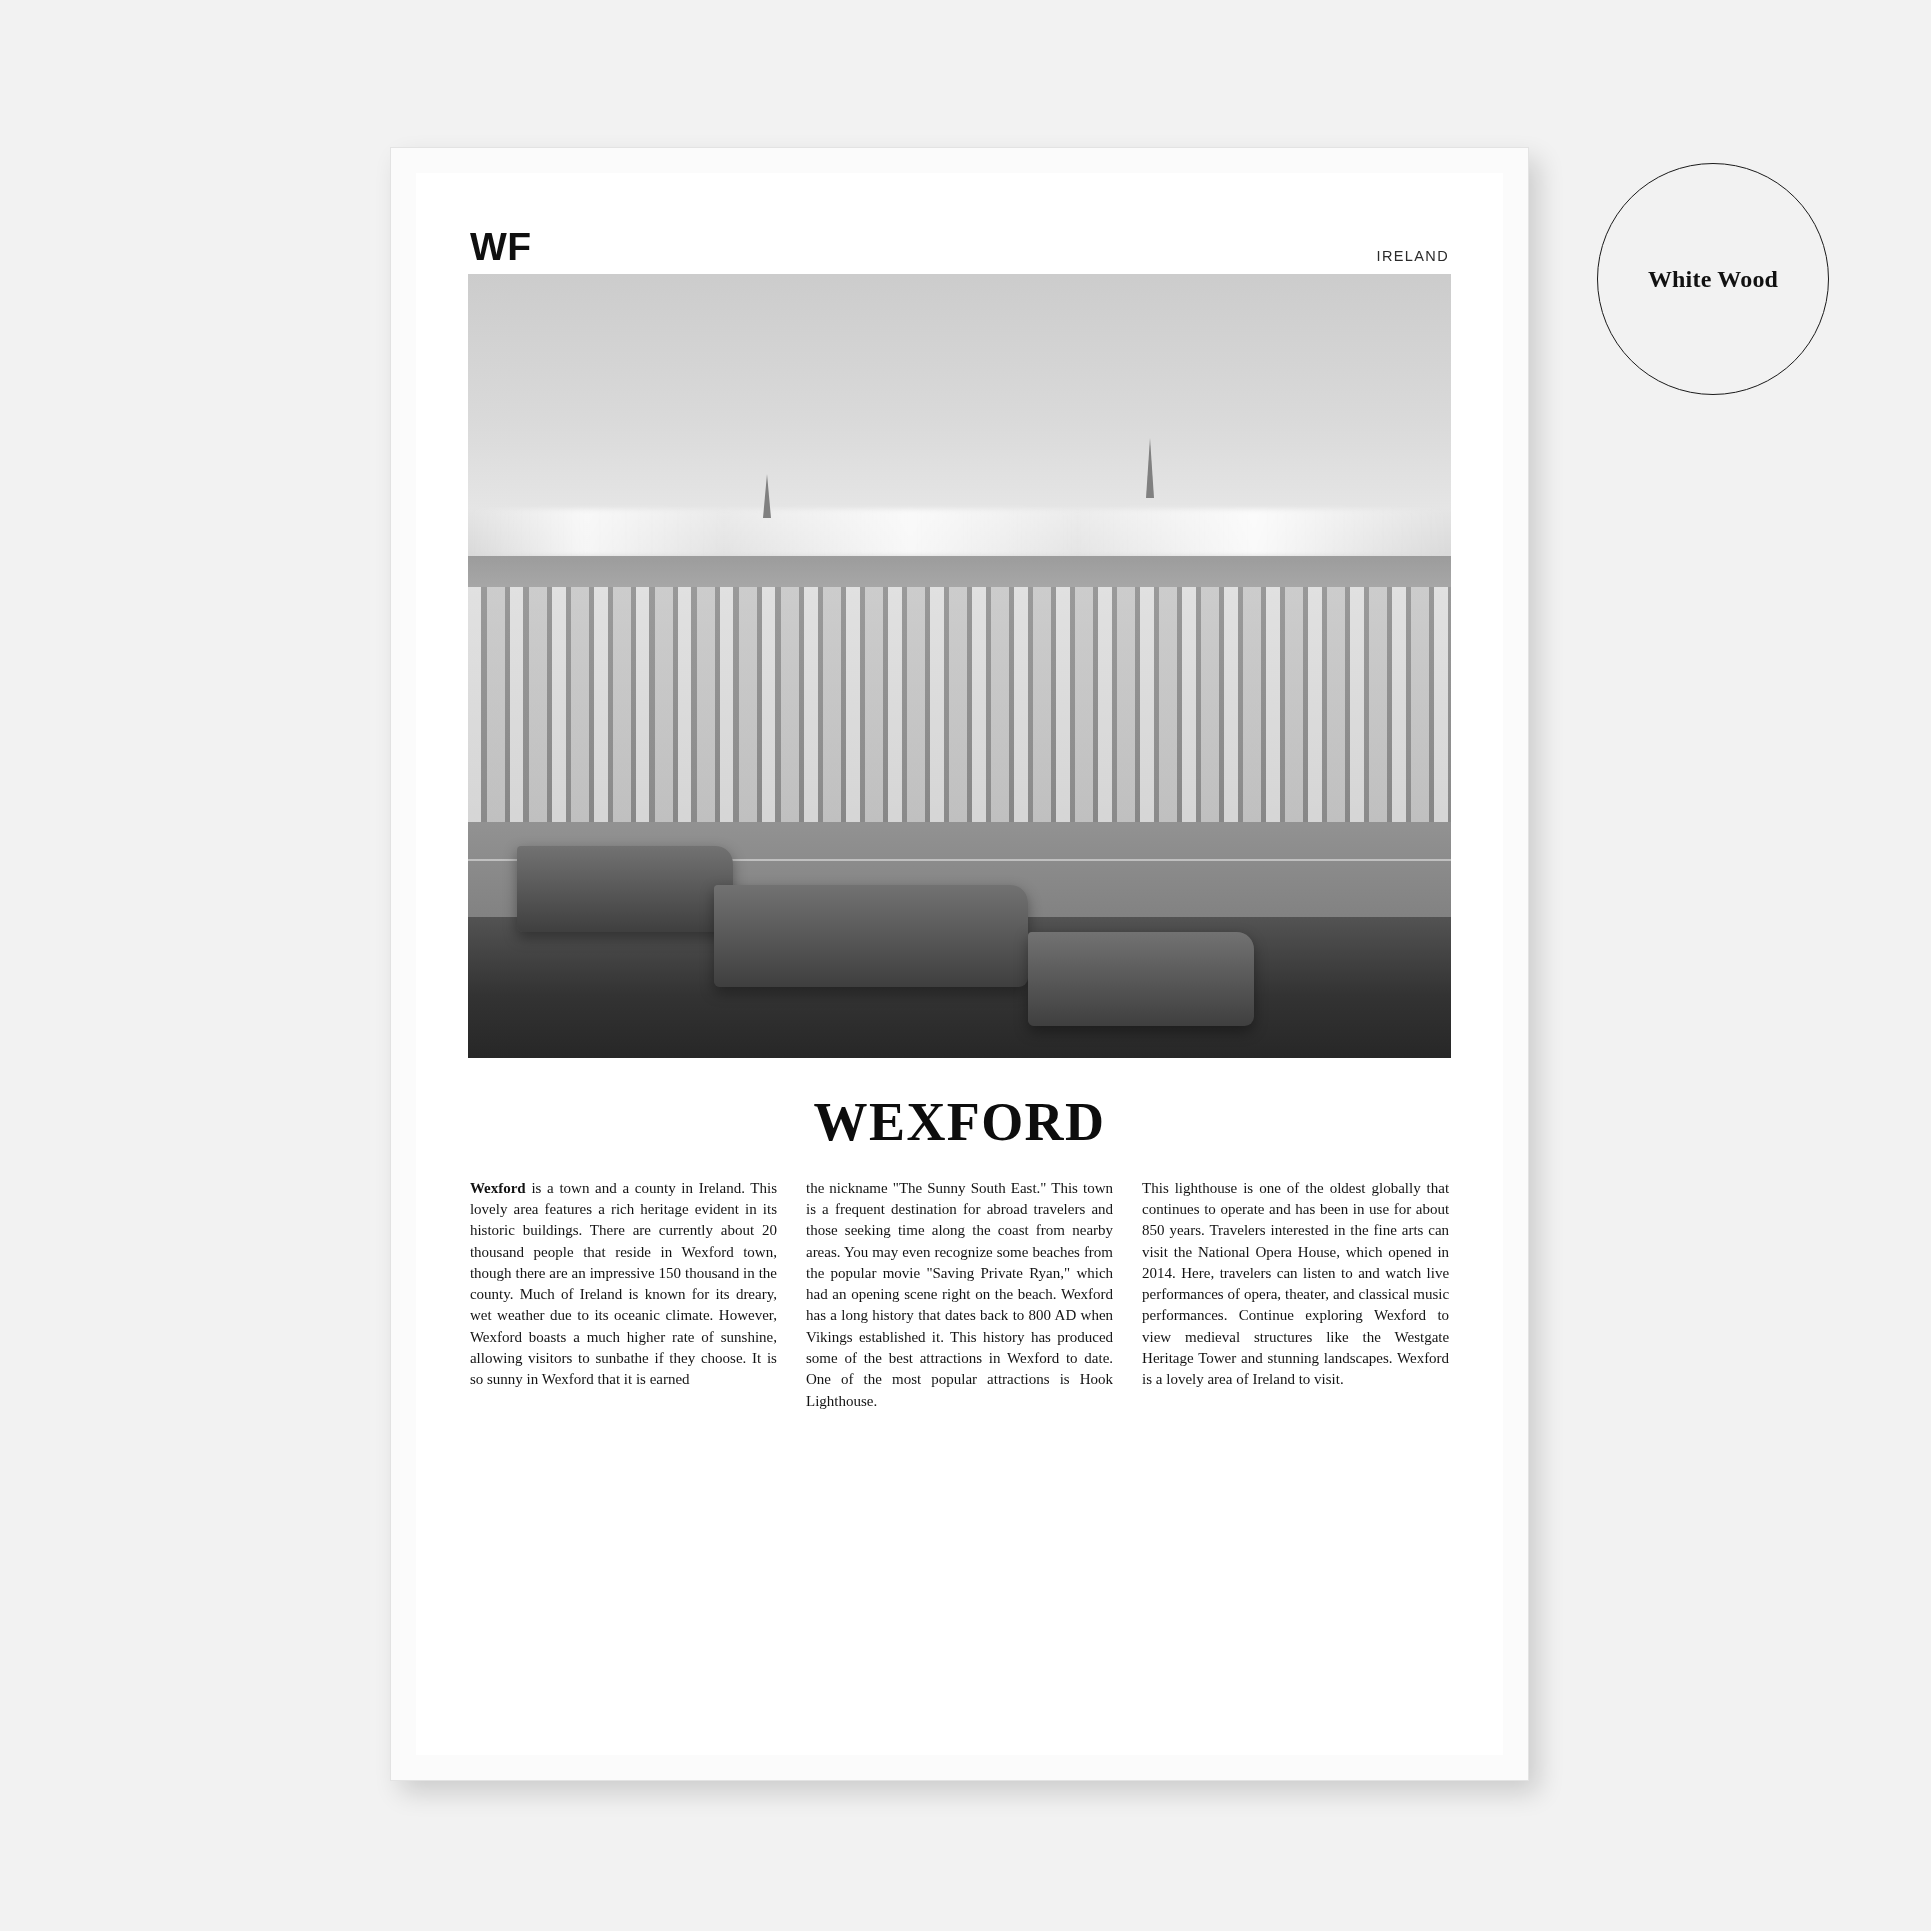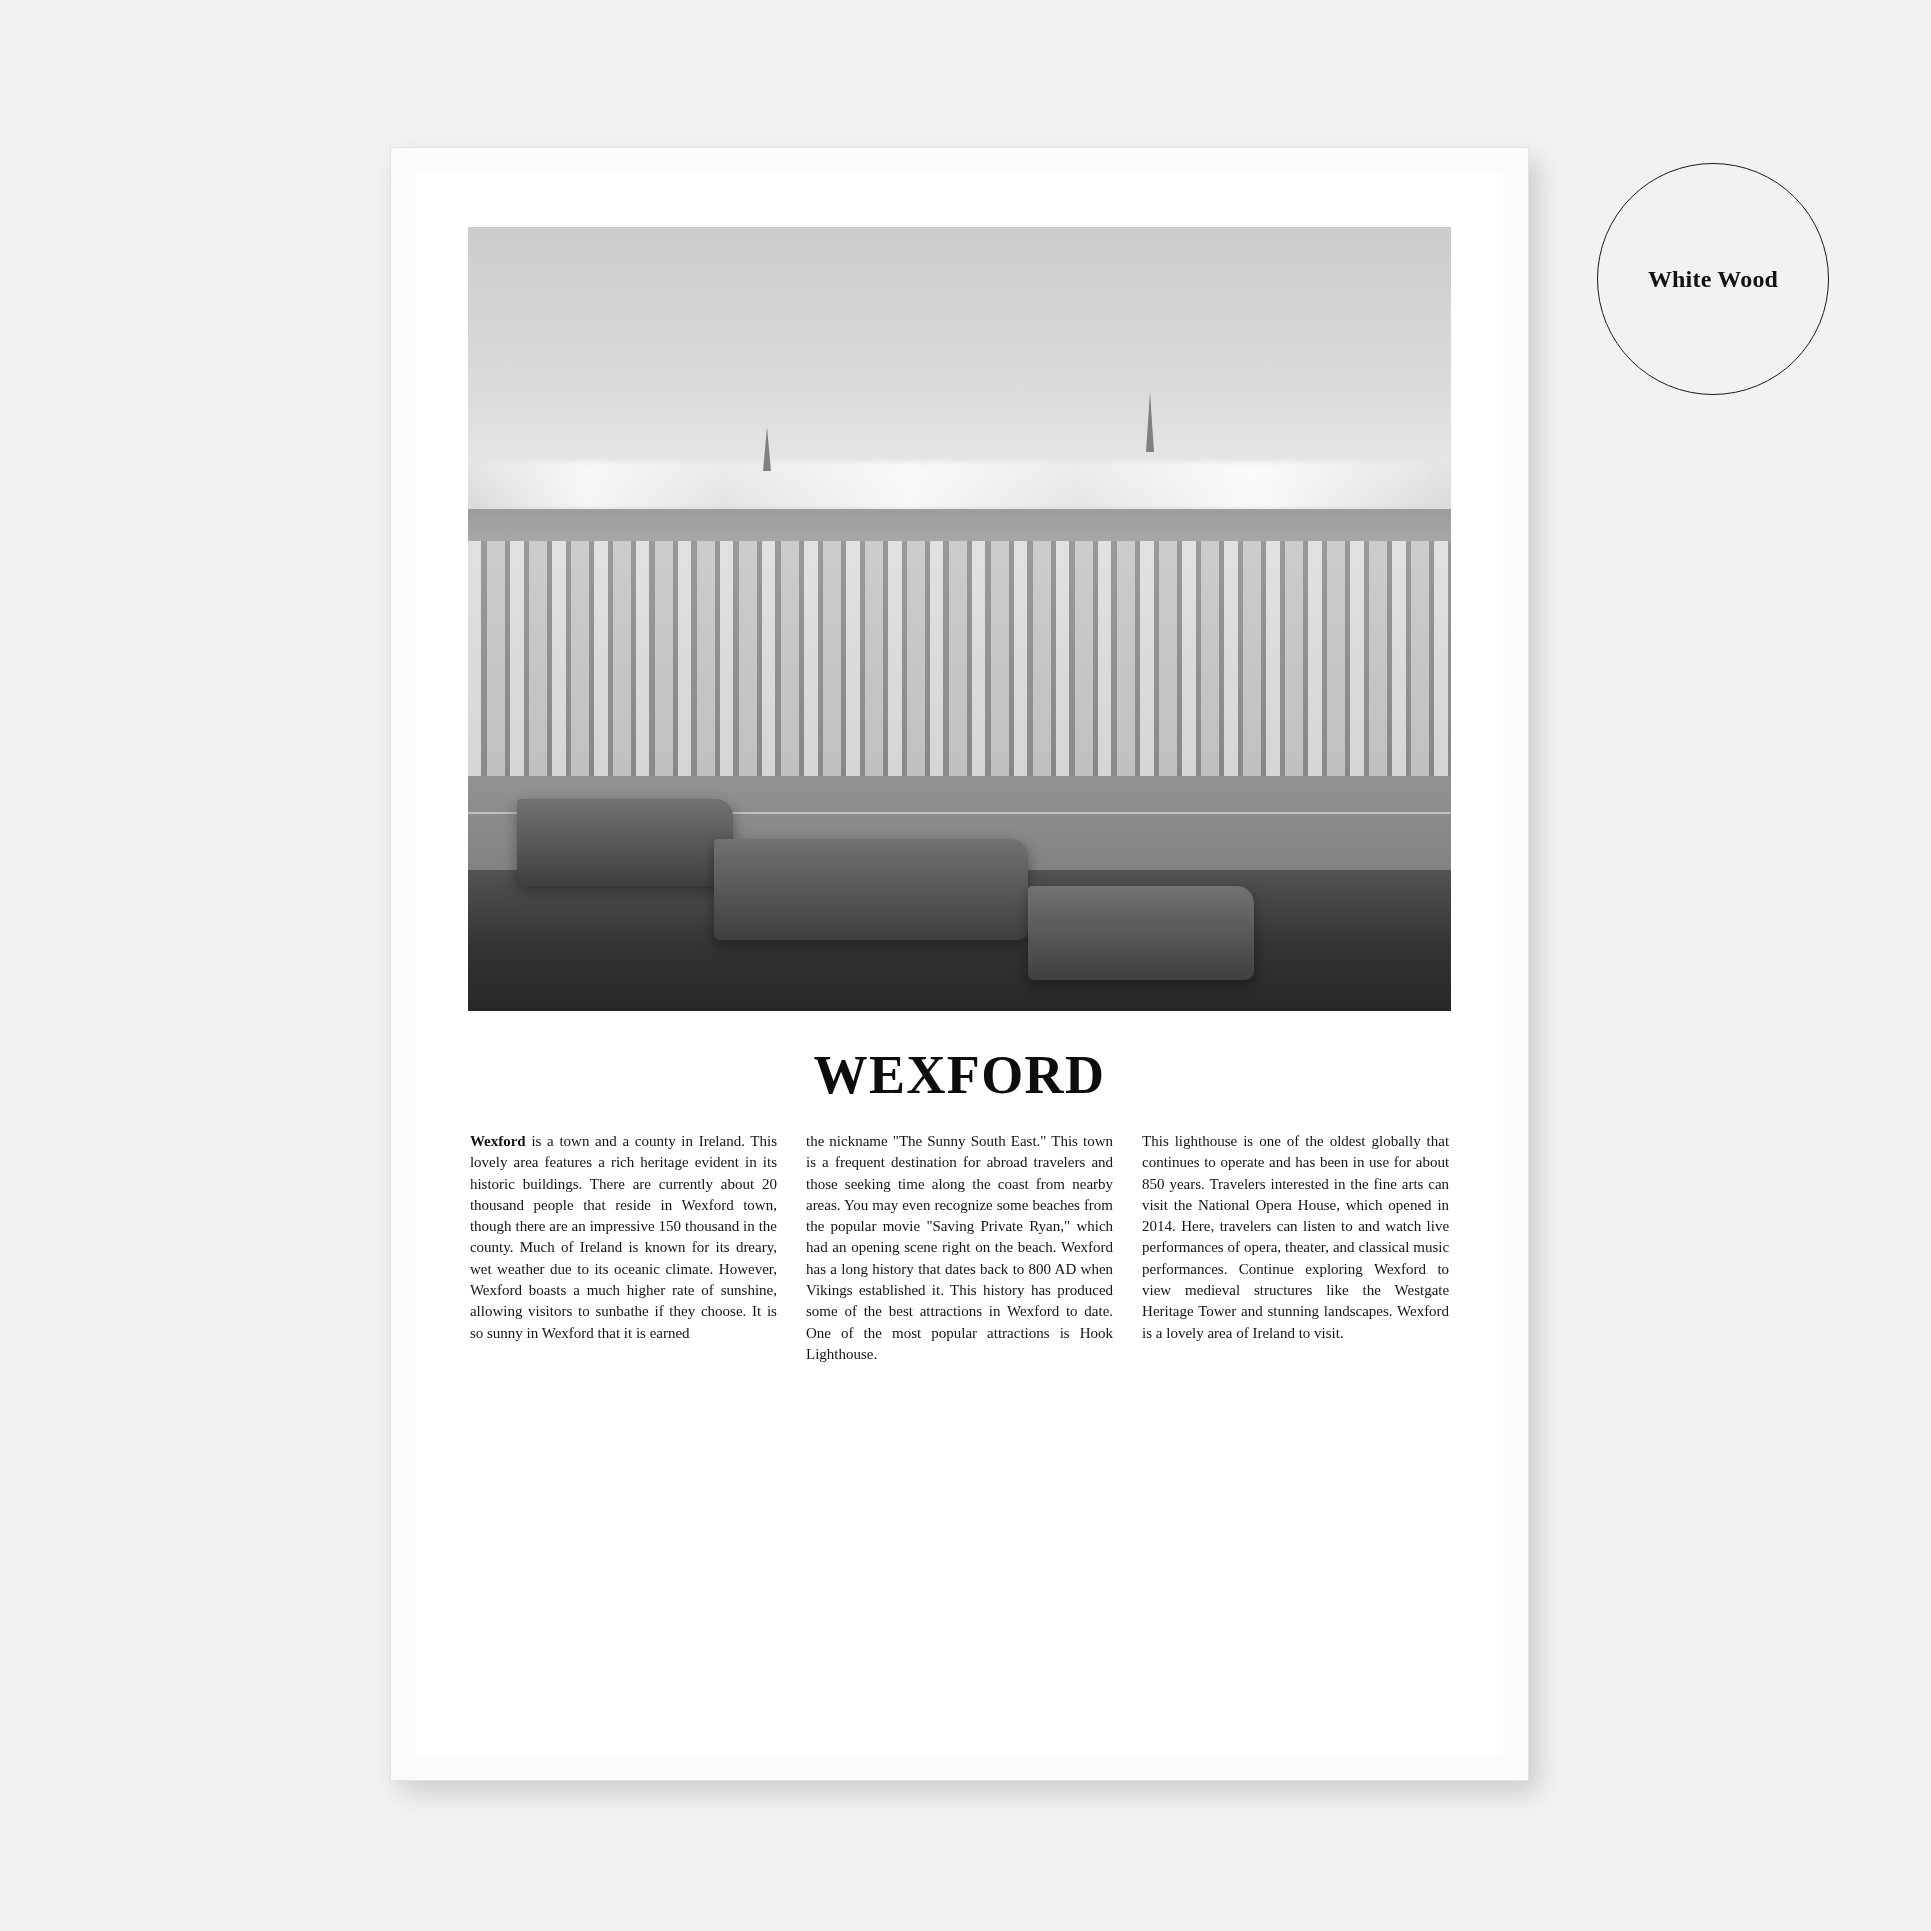--- a/index.html
+++ b/index.html
@@ -200,20 +200,24 @@
 </head>
 <body>
 
 <div class="badge">
   <span class="badge-label">White Wood</span>
 </div>
 
 <div class="frame">
   <div class="frame-inner">
 
+    <div class="poster-head">
+      <div class="poster-monogram">WF</div>
+      <div class="poster-country">IRELAND</div>
+    </div>
 
     <div class="photo">
       <div class="sky"></div>
       <div class="cloudband"></div>
       <div class="skyline"></div>
       <div class="spire a"></div>
       <div class="spire b"></div>
       <div class="town"></div>
       <div class="quay"></div>
       <div class="water"></div>

